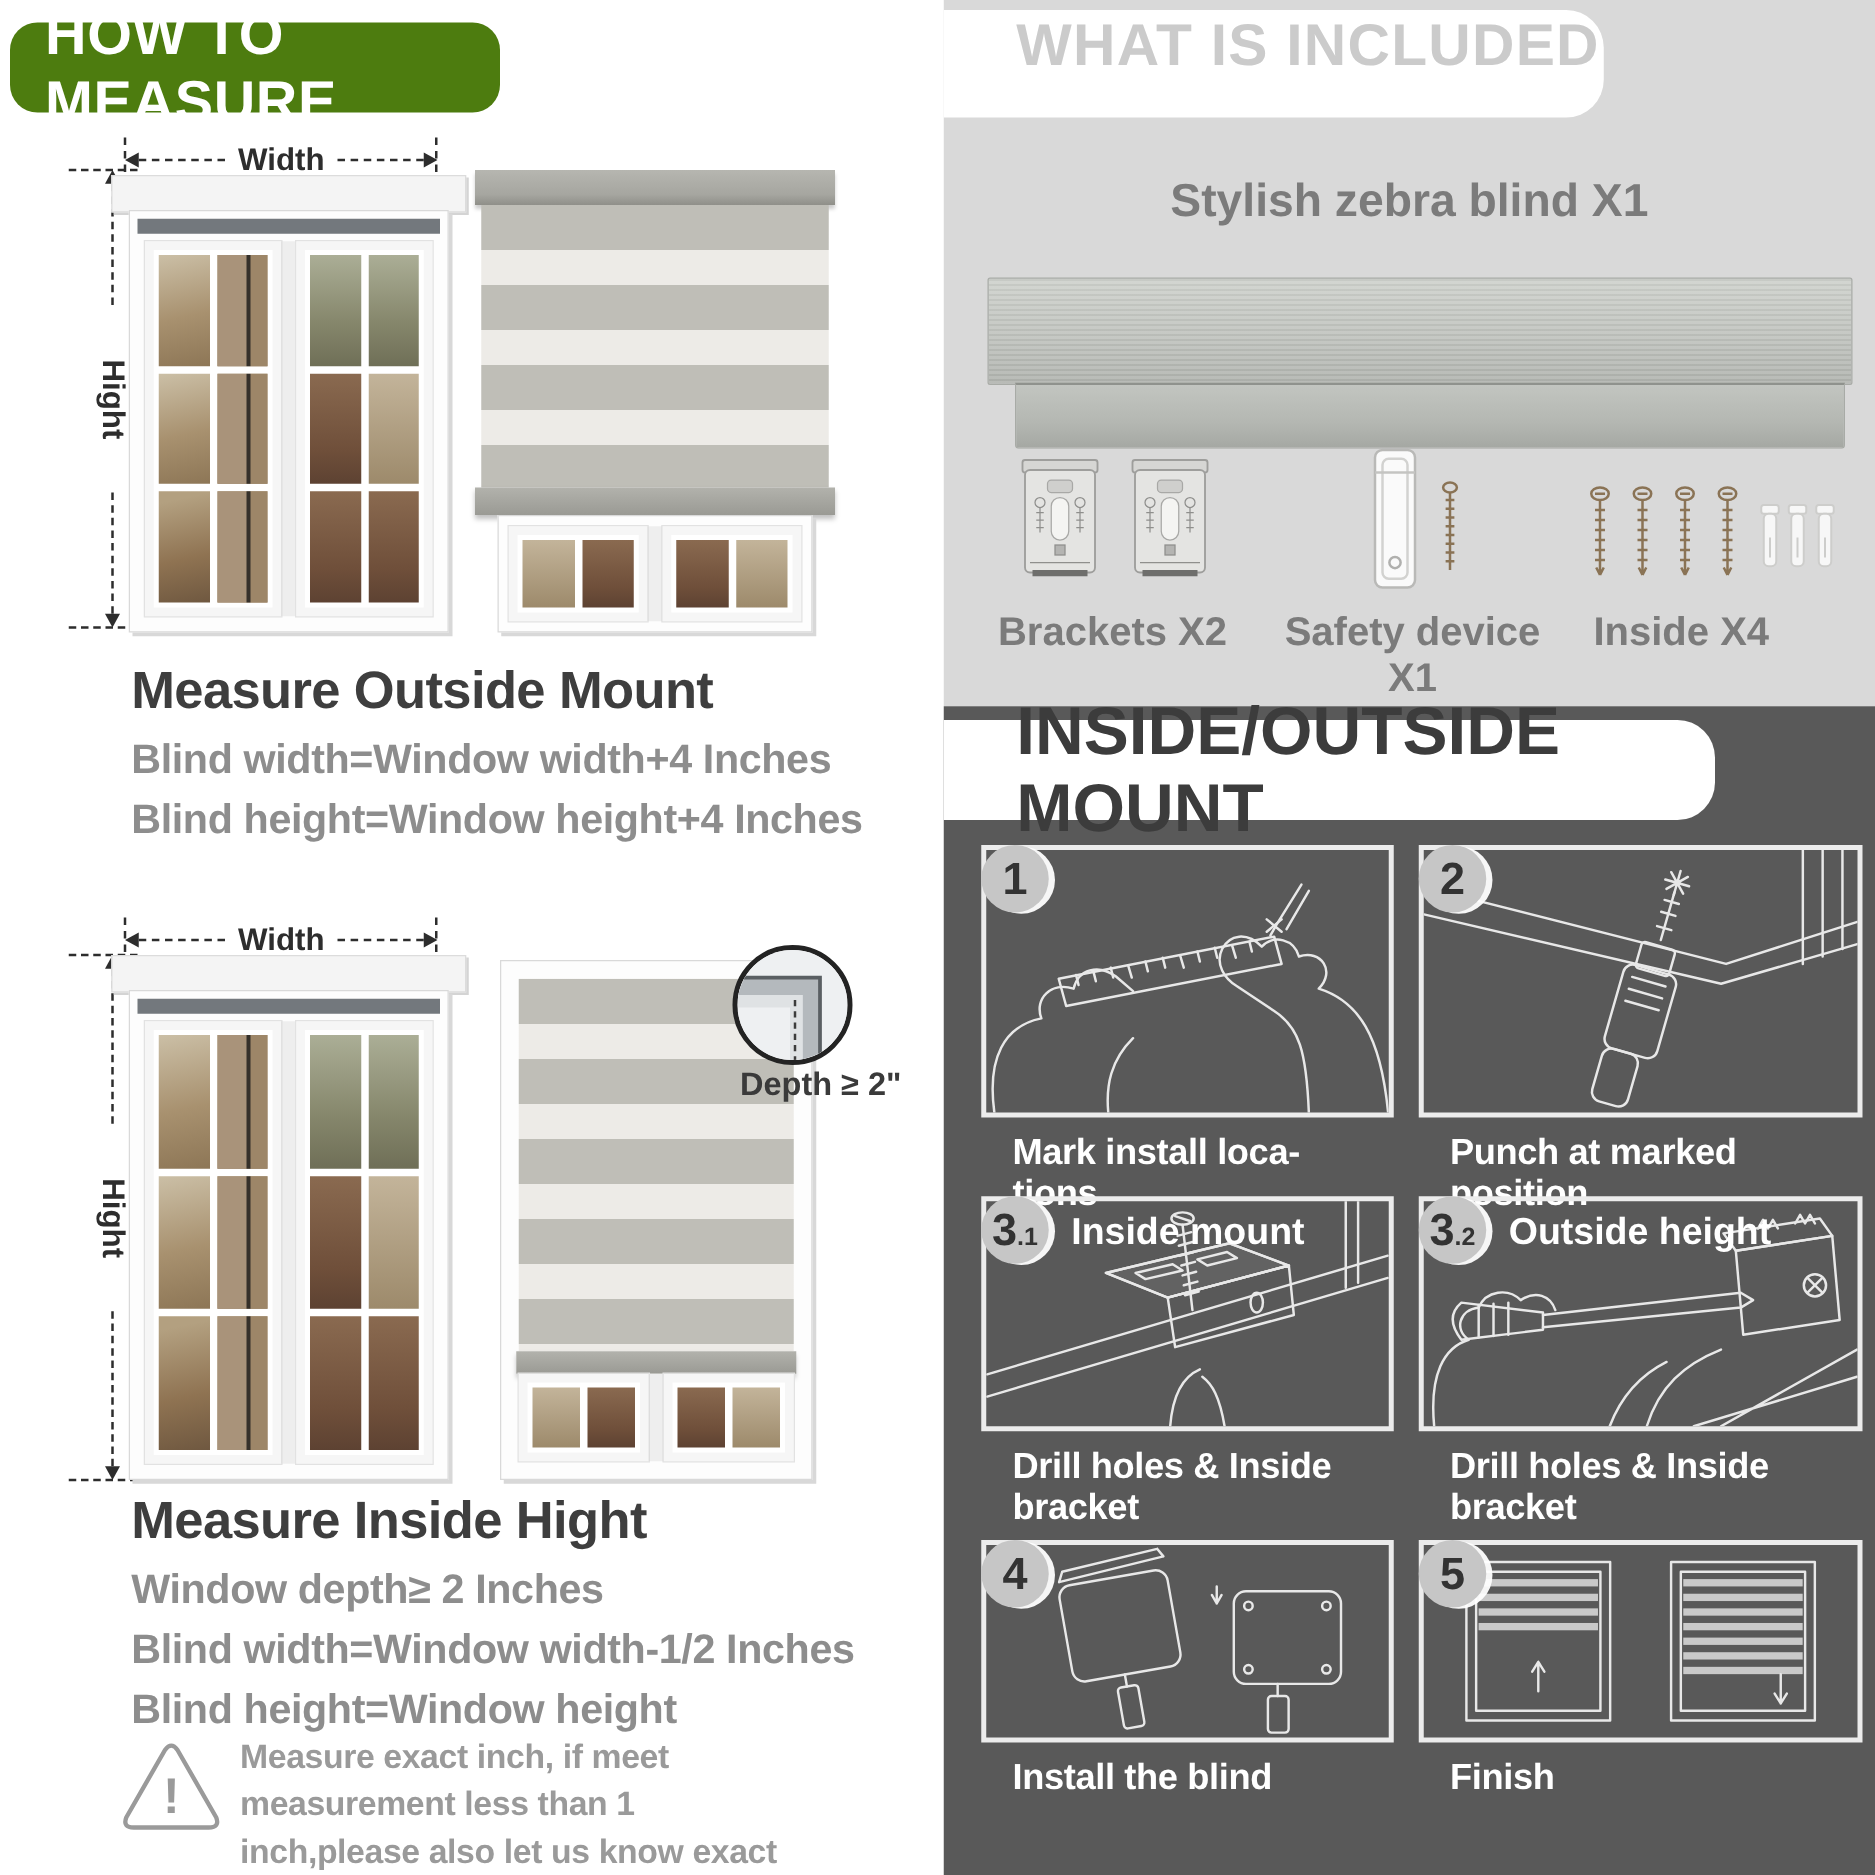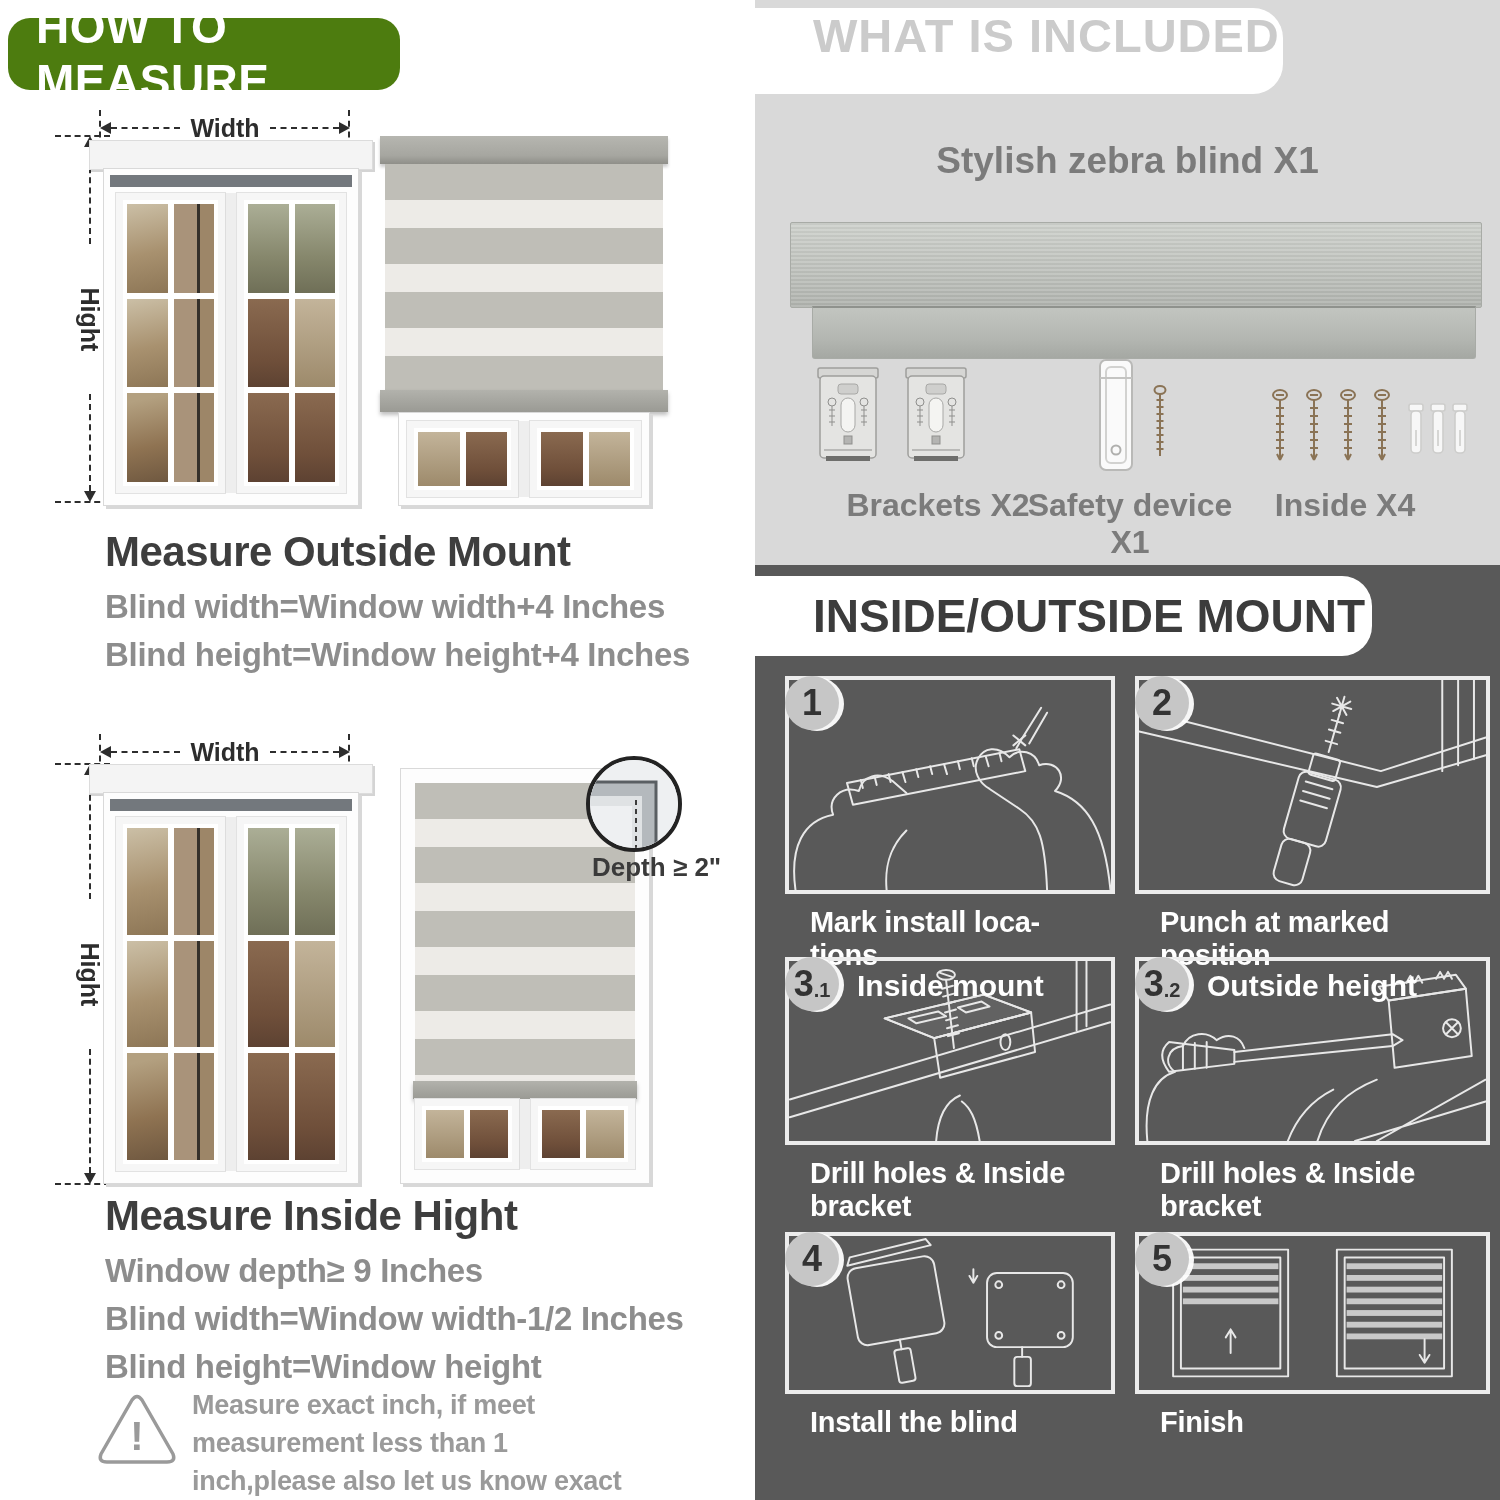--- a/index.html
+++ b/index.html
@@ -8,21 +8,21 @@
   .abs{position:absolute;}
 
   
   .banner-left{left:8px;top:18px;width:392px;height:72px;background:#4d7c0f;border-radius:22px;
                color:#ffffff;font-size:46px;font-weight:bold;letter-spacing:.5px;
                display:flex;align-items:center;padding-left:28px;box-sizing:border-box;}
   .banner-included{left:755px;top:8px;width:528px;height:86px;background:#ffffff;
                    border-radius:0 30px 30px 0;color:#cbcbcb;font-size:47px;font-weight:bold;
                    letter-spacing:1px;display:flex;padding-left:58px;box-sizing:border-box;}
   .banner-mount{left:755px;top:576px;width:617px;height:80px;background:#ffffff;
-                border-radius:0 30px 30px 0;color:#3c3c3c;font-size:46px;font-weight:bold;
+                border-radius:0 30px 30px 0;color:#3c3c3c;font-size:54px;font-weight:bold;
                 display:flex;align-items:center;padding-left:58px;box-sizing:border-box;}
 
   
   .sec-light{left:755px;top:0;width:745px;height:565px;background:#d9d9d9;}
   .sec-dark{left:755px;top:565px;width:745px;height:935px;background:#595959;}
 
   
   .h-dark{color:#3e3e3e;font-size:42px;font-weight:bold;letter-spacing:-.5px;}
   .line-gray{color:#8d8d8d;font-size:33px;font-weight:bold;letter-spacing:-.3px;}
   .product-label{left:755px;top:140px;width:745px;text-align:center;color:#7b7b7b;
@@ -247,21 +247,21 @@
       <rect x="52" y="22" width="14" height="66" fill="#b4b9bd" stroke="none"></rect>
       <rect x="0" y="36" width="46" height="10" fill="#dfe2e4" stroke="none"></rect>
       <rect x="42" y="36" width="10" height="52" fill="#dfe2e4" stroke="none"></rect>
       <path d="M0,22 H66 V88" fill="none" stroke="#5a5f63" stroke-width="3"></path>
       <path d="M46,40 V88" fill="none" stroke="#3c3c3c" stroke-width="2" stroke-dasharray="5 4"></path>
     </svg>
   </div>
   <div class="abs depth-lbl" style="left:592px;top:852px;">Depth ≥ 2"</div>
 
   <div class="abs h-dark" style="left:105px;top:1192px;">Measure Inside Hight</div>
-  <div class="abs line-gray" style="left:105px;top:1252px;">Window depth≥ 9 Inches</div>
+  <div class="abs line-gray" style="left:105px;top:1252px;">Window depth≥ 2 Inches</div>
   <div class="abs line-gray" style="left:105px;top:1300px;">Blind width=Window width-1/2 Inches</div>
   <div class="abs line-gray" style="left:105px;top:1348px;">Blind height=Window height</div>
 
   <svg class="abs" style="left:96px;top:1392px;" width="82" height="76" viewBox="0 0 82 76">
     <path d="M36,8 Q41,1 46,8 L77,62 Q80,70 71,70 L11,70 Q2,70 5,62 Z" fill="none" stroke="#9a9a9a" stroke-width="3.5" stroke-linejoin="round"></path>
     <text x="41" y="58" text-anchor="middle" font-size="40" font-weight="bold" fill="#9a9a9a" font-family="Liberation Sans, sans-serif">!</text>
   </svg>
   <div class="abs warn-text" style="left:192px;top:1386px;width:440px;">Measure exact inch, if meet measurement less than 1 inch,please also let us know exact measurement, please do not leave it</div>
 
   <div class="abs banner-included">
@@ -345,21 +345,21 @@
           <path d="M0,44 V60" fill="none"></path>
         </g>
       <g transform="translate(192,0)">
           <rect x="-7" y="18" width="14" height="7" rx="2"></rect>
           <rect x="-5" y="25" width="10" height="42" rx="4"></rect>
           <path d="M0,44 V60" fill="none"></path>
         </g>
     </g>
   </svg>
 
-  <div class="abs hw-label" style="left:838px;width:200px;">Brackets X2</div>
+  <div class="abs hw-label" style="left:790px;width:200px;">Brackets X2</div>
   <div class="abs hw-label" style="left:1010px;width:240px;">Safety device X1</div>
   <div class="abs hw-label" style="left:1245px;width:200px;">Inside X4</div>
 
   <div class="abs banner-mount">
     <span>INSIDE/OUTSIDE MOUNT</span>
   </div>
 
   <div class="step" style="left:785px;top:676px;width:330px;">
     <div class="panel" style="height:218px;">
       <svg class="art" viewBox="0 0 324 212">

